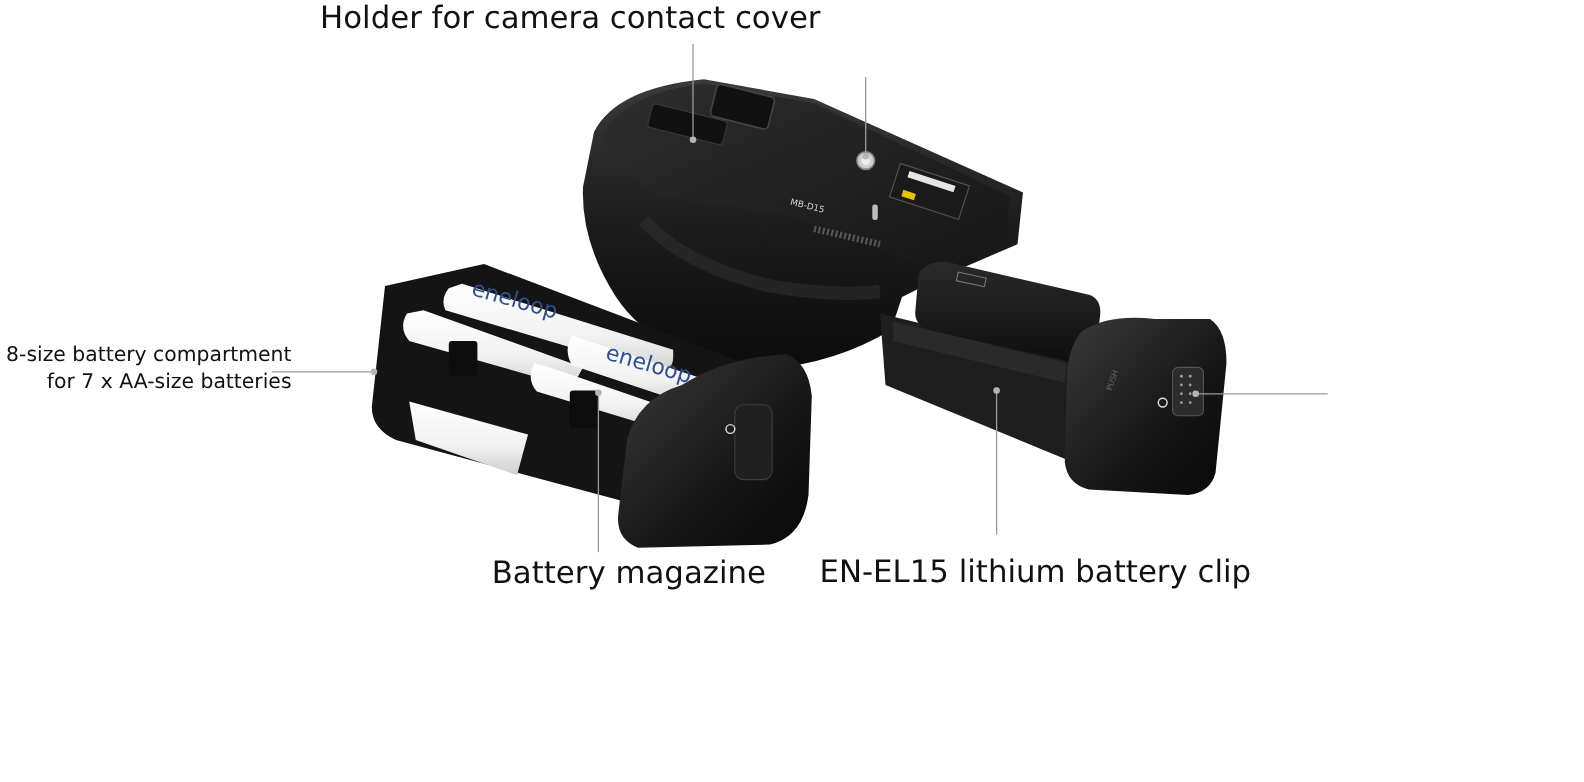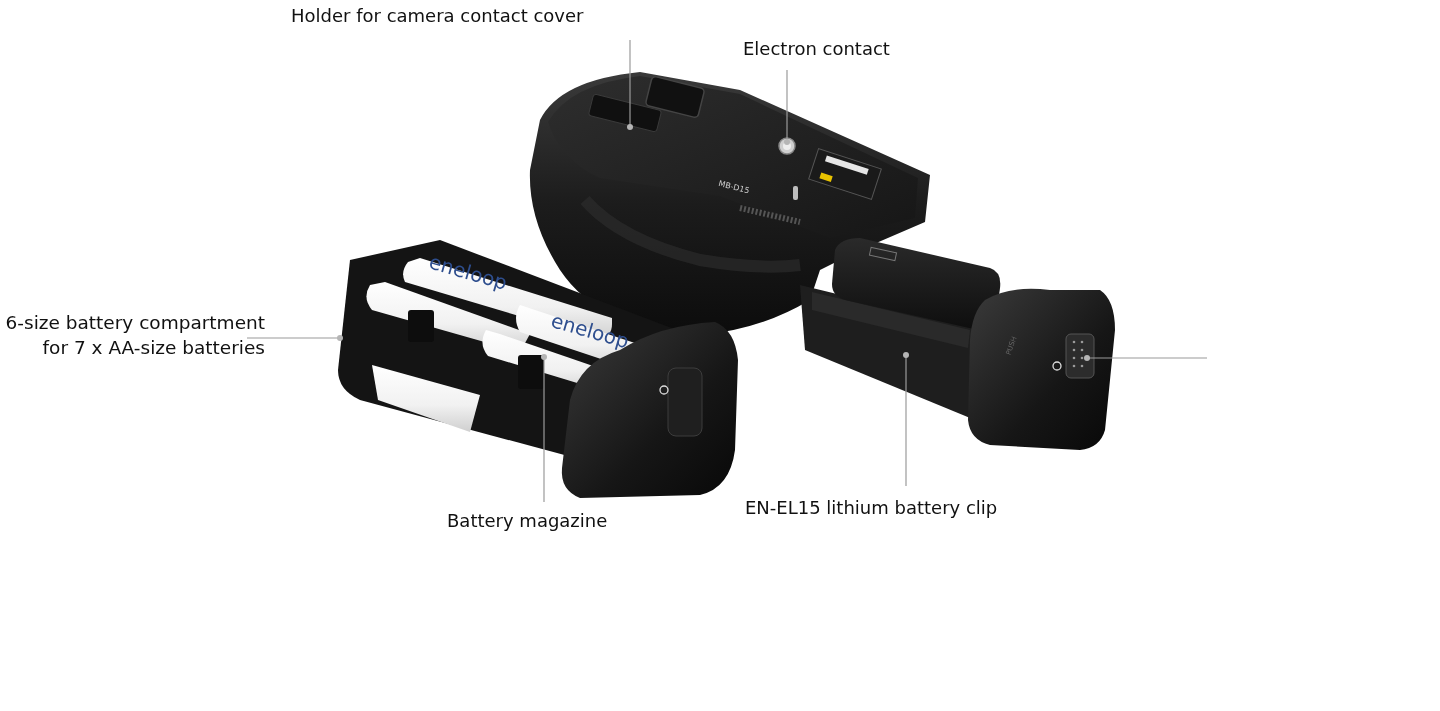--- a/index.html
+++ b/index.html
@@ -19,21 +19,21 @@
       position: absolute;
       left: 0; top: 0;
       width: 1440px; height: 711px;
     }
     .callout-label {
       position: absolute;
       white-space: nowrap;
       color: #111;
       letter-spacing: 0;
     }
-    .lbl-lg { font-size: 18px; line-height: 28px; }
+    .lbl-lg { font-size: 28px; line-height: 28px; }
     .lbl-md { font-size: 18.5px; line-height: 25px; }
     .lbl-right { text-align: right; }
     svg.product, svg.leaders {
       position: absolute;
       left: 0; top: 0;
     }
   </style>
 </head>
 <body>
 
@@ -155,25 +155,24 @@
       <line x1="544" y1="357" x2="544" y2="502"></line>
       <circle cx="544" cy="357" r="3" stroke="none"></circle>
 
       <line x1="906" y1="355" x2="906" y2="486"></line>
       <circle cx="906" cy="355" r="3" stroke="none"></circle>
     </g>
   </svg>
 
   <div class="callout-label lbl-lg" style="left:291px; top:2px;">Holder for camera contact cover</div>
 
-  <div class="callout-label lbl-lg" style="left:743px; top:35px;">Electron contact</div>
 
   <div class="callout-label lbl-md lbl-right" style="left:0px; top:310px; width:265px;">
-    <div>6-size battery compartment</div>
+    <div>8-size battery compartment</div>
     <div>for 7 x AA-size batteries</div>
   </div>
 
 
   <div class="callout-label lbl-lg" style="left:447px; top:507px;">Battery magazine</div>
 
-  <div class="callout-label lbl-lg" style="left:745px; top:494px;text-align:center;">EN-EL15 lithium battery clip</div>
+  <div class="callout-label lbl-lg" style="left:745px; top:506px;text-align:center;">EN-EL15 lithium battery clip</div>
 
 </div>
 
 </body></html>

